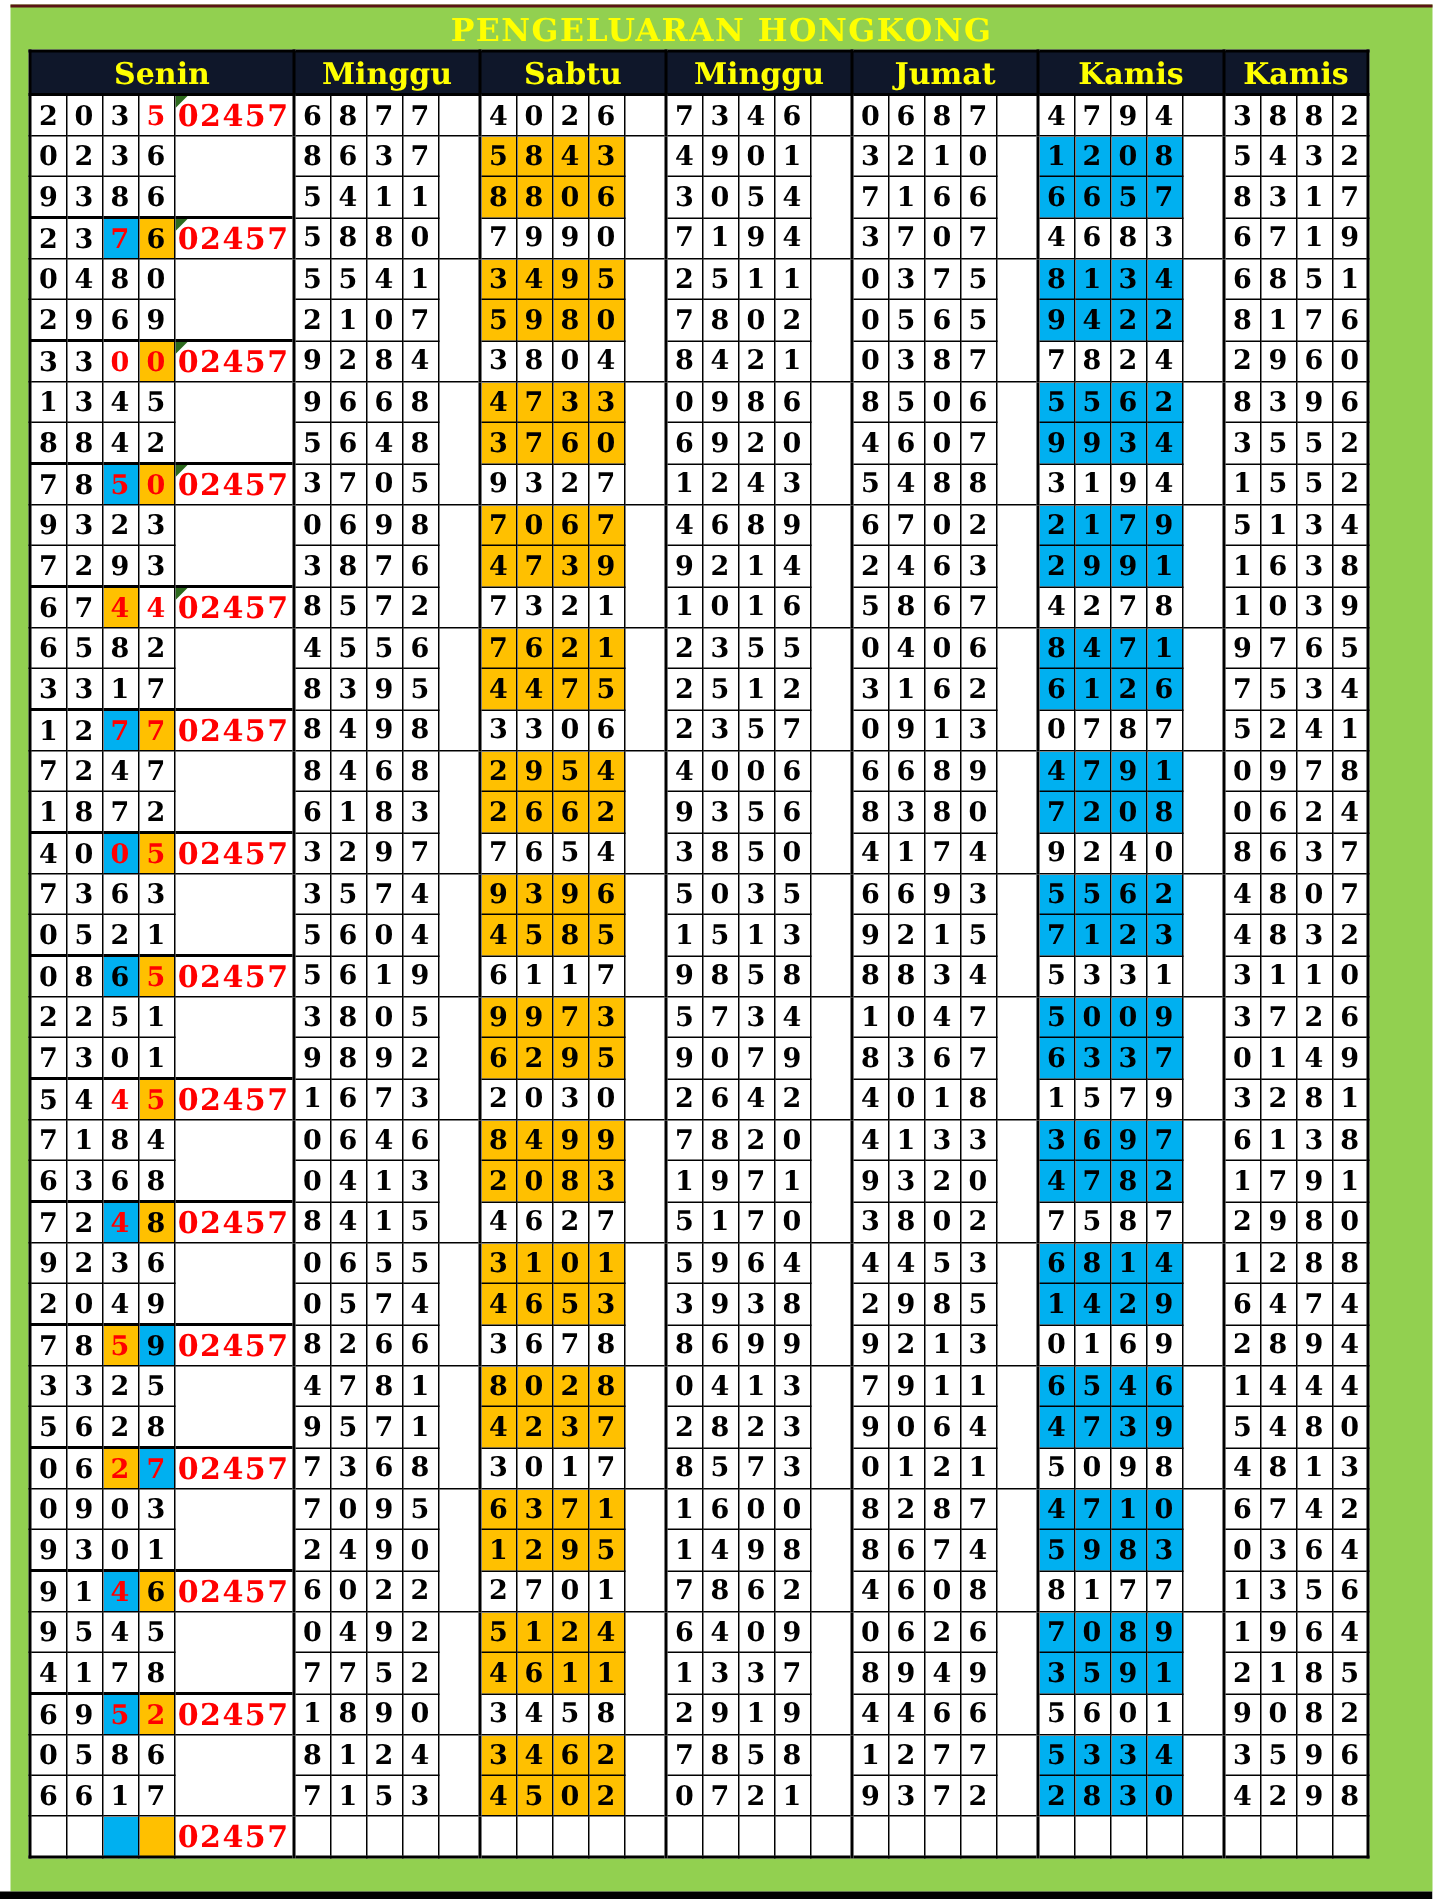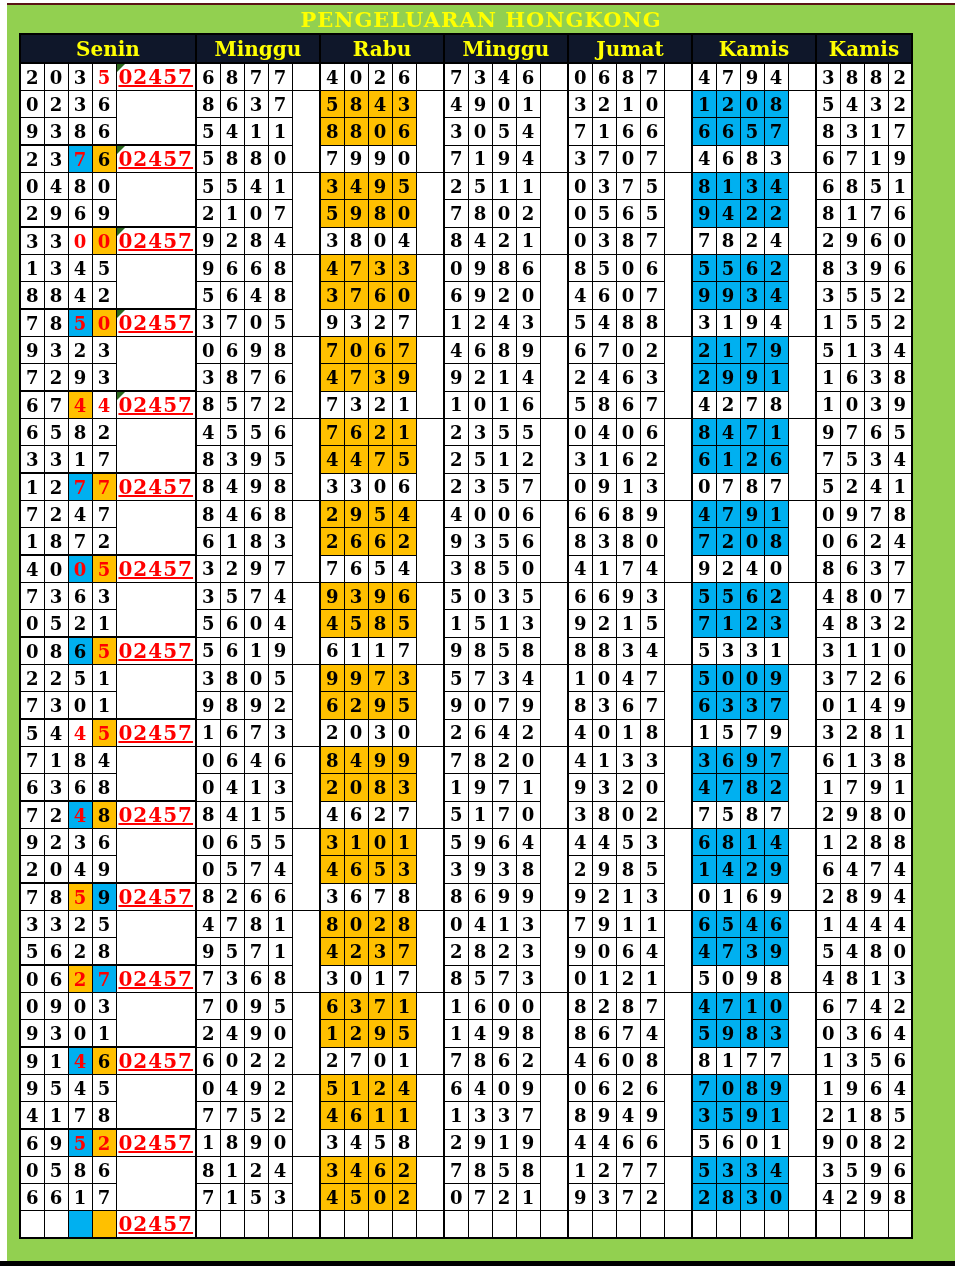--- a/index.html
+++ b/index.html
@@ -22,21 +22,21 @@
     font:bold 20px "DejaVu Serif", serif;
     height:27px;border:2px solid #000;padding:0;
   }
   td{
     height:26px;text-align:center;vertical-align:middle;
     font:bold 18px "DejaVu Serif", serif;color:#000;
     border:1px solid #000;padding:0;overflow:hidden;
   }
   td.sp{border-top:none;border-bottom:none;}
   td.sp.blk{border-bottom:1px solid #000;}
-  td.note{border-top:none;border-bottom:none;position:relative;text-decoration:underline;}
+  td.note{border-top:none;border-bottom:none;position:relative;}
   td.note.filled{border-top:2px solid #000;border-bottom:1px solid #000;
     color:#FF0000;font-size:20px;letter-spacing:1px;}
   td.bt{border-top:2px solid #000;}
   td.gstart{border-left:2px solid #000;}
   td.fg-red{color:#FF0000;}
   td.bg-blue{background:#00B0F0;}
   td.bg-orange{background:#FFC000;}
   tr.legend td{border:1px solid #000;}
   tr.legend td.gstart{border-left:2px solid #000;}
   tr.legend td.note{color:#FF0000;font-size:20px;letter-spacing:1px;}
@@ -83,21 +83,21 @@
         <col style="width: 28px;">
         <col style="width: 24px;">
         <col style="width: 24px;">
         <col style="width: 24px;">
         <col style="width: 24px;">
       </colgroup>
     <thead>
       <tr>
         <th colspan="5">Senin</th>
         <th colspan="5">Minggu</th>
-        <th colspan="5">Rabu</th>
+        <th colspan="5">Sabtu</th>
         <th colspan="5">Minggu</th>
         <th colspan="5">Jumat</th>
         <th colspan="5">Kamis</th>
         <th colspan="4">Kamis</th>
       </tr>
     </thead>
     <tbody id="tbody">
         <tr>
           <td class="bt">2</td>
           <td class="bt">0</td>

